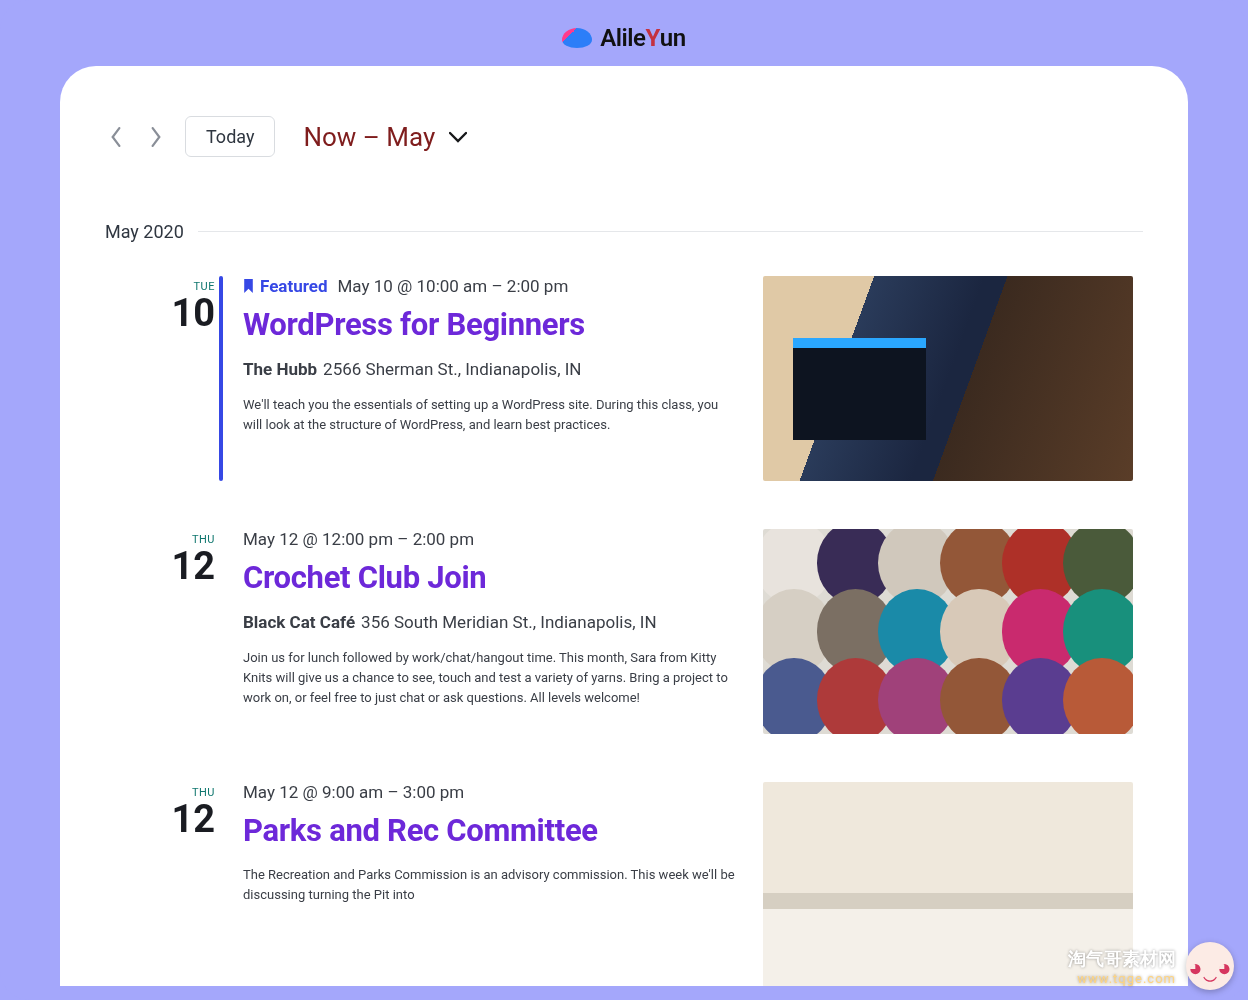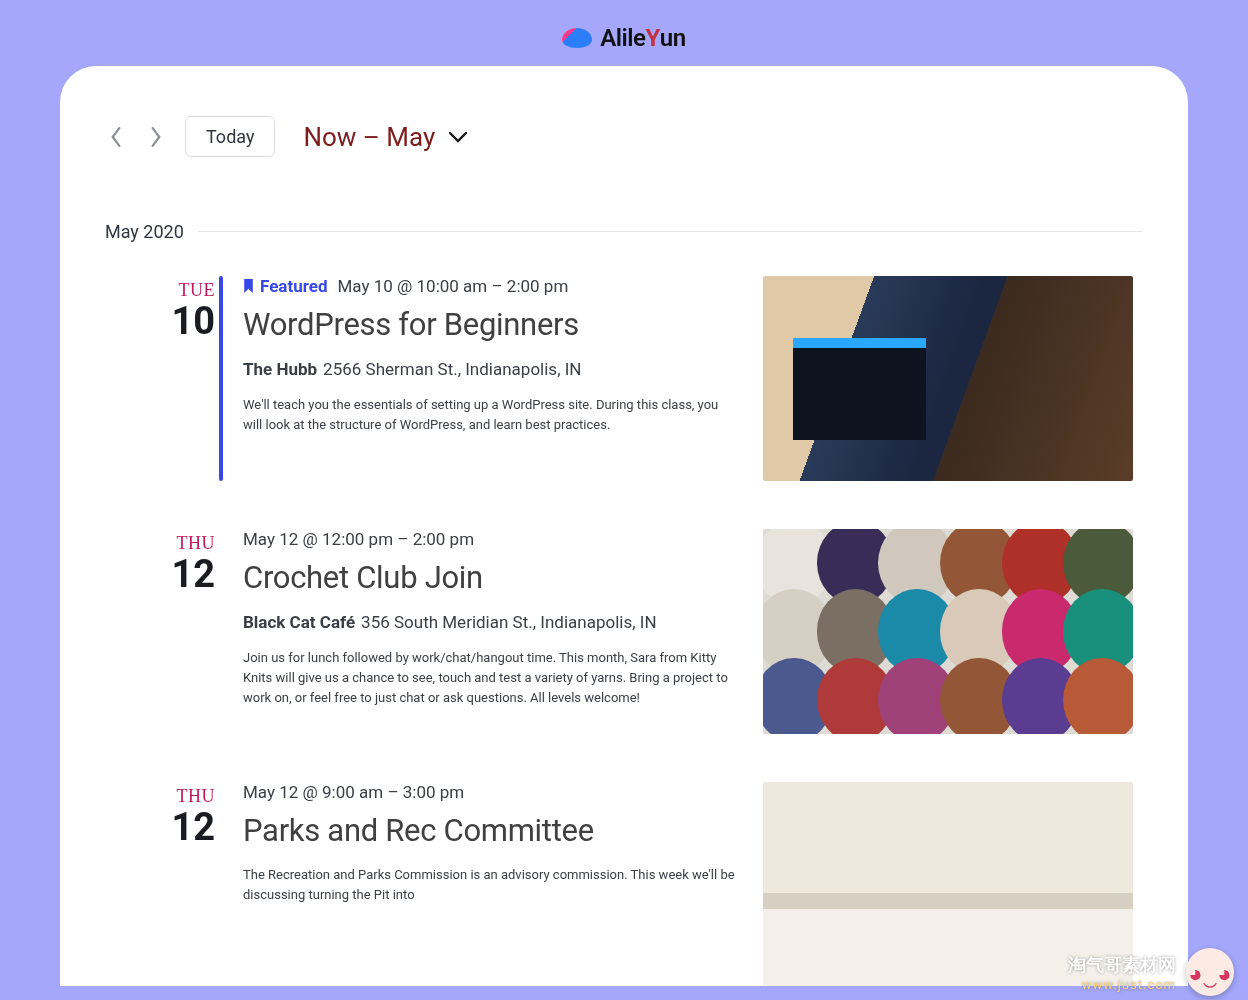--- a/index.html
+++ b/index.html
@@ -99,24 +99,23 @@
   display: grid;
   grid-template-columns: 110px 1fr 380px;
   gap: 28px;
   margin-bottom: 48px;
 }
 .date-col {
   text-align: right;
   padding-top: 4px;
 }
 .dow {
-  font-size: 18px;
-  color: #be185d;
+  font-size: 11px;
+  color: #0f766e;
   letter-spacing: 0.5px;
-  font-family: Liberation Serif, serif;
 }
 .daynum {
   font-size: 38px;
   font-weight: 700;
   color: #1a1c22;
   line-height: 1.1;
 }
 .content-col { position: relative; }
 .featured-bar {
   position: absolute;
@@ -139,22 +138,22 @@
 .featured-tag {
   color: #3648e5;
   font-weight: 700;
   display: flex;
   align-items: center;
   gap: 6px;
 }
 .featured-tag svg { width: 11px; height: 15px; fill: #3648e5; }
 .event-title {
   font-size: 31px;
-  font-weight: 400;
-  color: #404040;
+  font-weight: 700;
+  color: #6d28d9;
   margin-bottom: 16px;
   letter-spacing: -0.3px;
 }
 .venue-line {
   font-size: 17px;
   color: #3a3e46;
   margin-bottom: 16px;
 }
 .venue-line .venue-name { font-weight: 700; margin-right: 6px; }
 .desc {
@@ -176,21 +175,21 @@
 .img1 { background: linear-gradient(110deg, #e0c9a6 0%, #e0c9a6 25%, #2a3b5a 25%, #1b2640 50%, #1b2640 55%, #3b2a1f 55%, #5a3d28 100%); }
 .img1::after { content:""; position:absolute; left:8%; top:30%; width:36%; height:50%; background:#0d1420; box-shadow: inset 0 10px 0 #2aa7ff; }
 .img2 { background: #dedbd4; display:grid; grid-template-columns: repeat(6,1fr); grid-template-rows: repeat(3,1fr); }
 .img2 span{ border-radius:50%; margin:-8px; }
 .img3 { background: linear-gradient(180deg,#efe8dc 0%, #efe8dc 58%, #f4f0e9 58%, #f4f0e9 100%); }
 .img3::after{content:"";position:absolute;left:0;top:54%;width:100%;height:8%;background:#d6cfc2;}
 .ybal{display:block;}
 .watermark {
   position: absolute;
   right: 14px;
-  bottom: 4px;
+  bottom: 10px;
   display: flex;
   align-items: center;
   gap: 10px;
   font-size: 14px;
   color: #fff;
   z-index: 99;
 }
 .wm-text { text-align: right; font-weight: 700; text-shadow: 0 0 3px rgba(0,0,0,0.4); }
 .wm-text .wm-title { font-size: 18px; }
 .wm-text .wm-url { font-size: 13px; font-weight: 400; color: #ffd480; letter-spacing: 1px; }
@@ -323,16 +322,16 @@
         <div class="event-img img3"></div>
       </div>
     </div>
 
   </div>
 </div>
 
 <div class="watermark">
   <div class="wm-text">
     <div class="wm-title">淘气哥素材网</div>
-    <div class="wm-url">www.just.com</div>
+    <div class="wm-url">www.tqge.com</div>
   </div>
   <div class="wm-face">◕‿◕</div>
 </div>
 
 </body></html>

